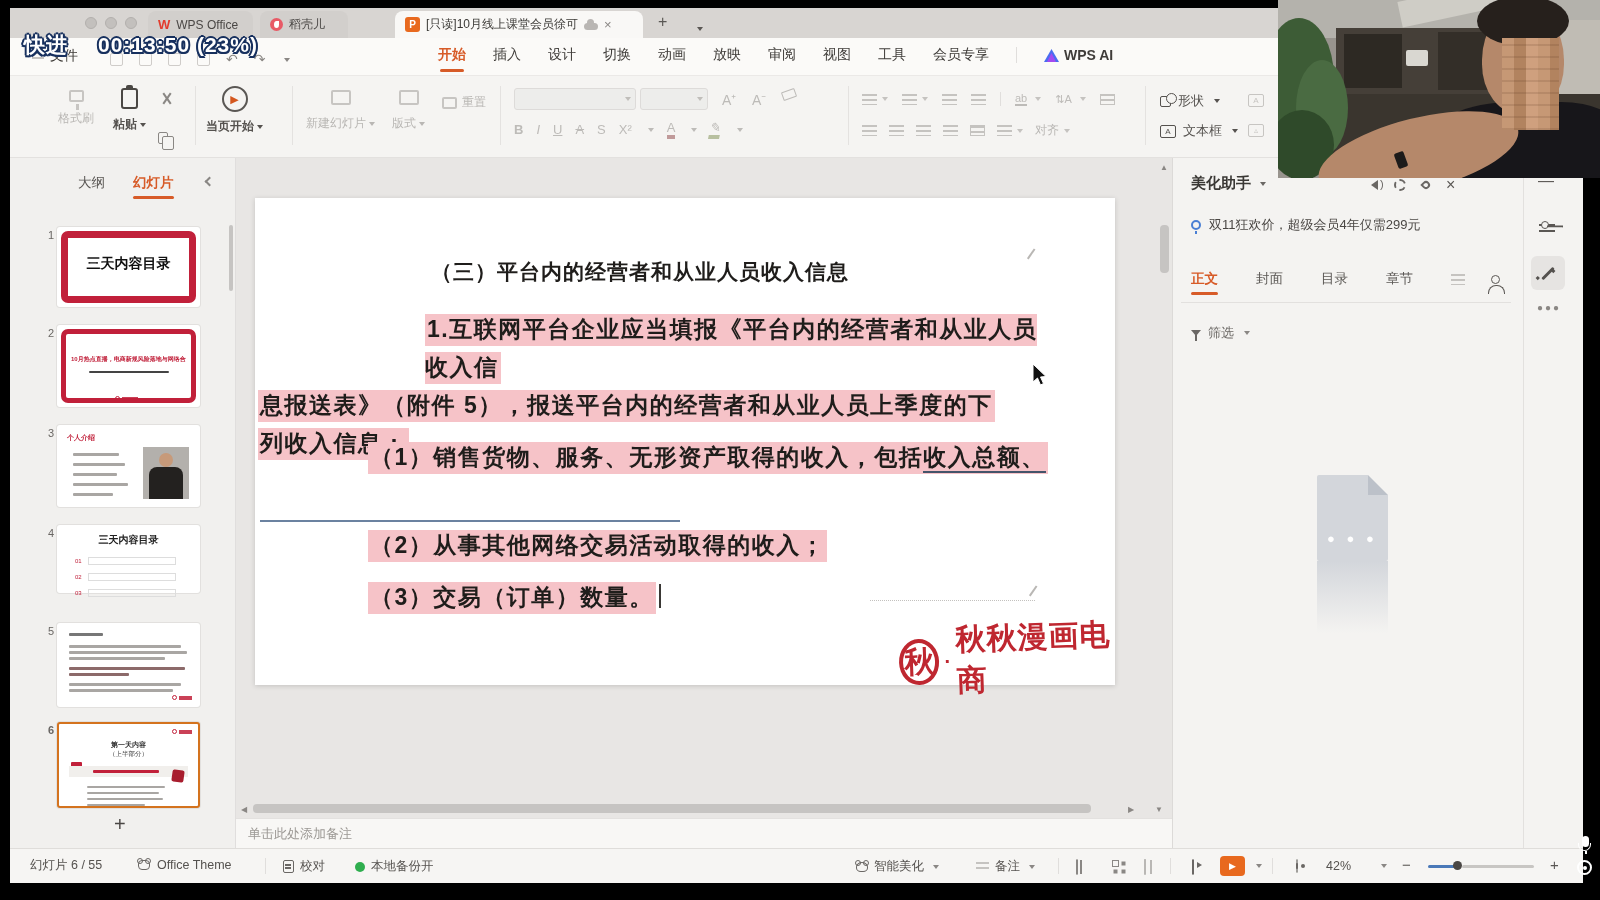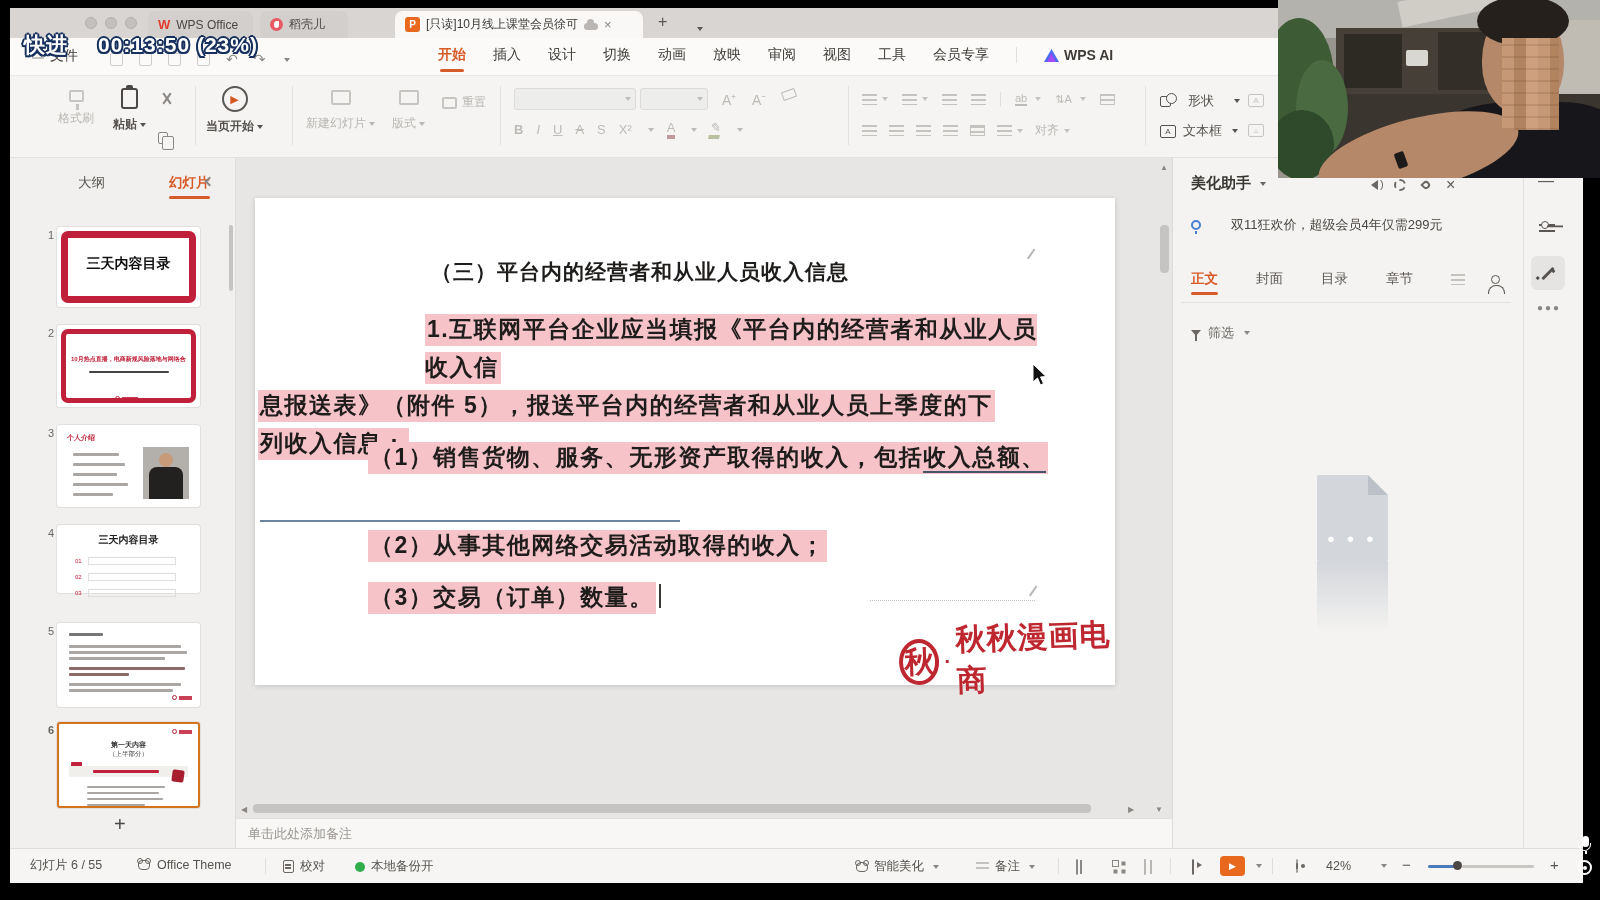--- a/index.html
+++ b/index.html
@@ -53,21 +53,21 @@
   .glyph{color:#bdbbb8;font-size:14px;}
   .ln{width:15px;height:11px;background:repeating-linear-gradient(to bottom,#c5c3c0 0 2px,rgba(0,0,0,0) 2px 5px);}
   .ico-shape{width:11px;height:11px;border:1.5px solid #55524f;border-radius:2px;position:relative;}
   .ico-shape::after{content:"";position:absolute;left:5px;top:-4px;width:9px;height:9px;border:1.5px solid #55524f;border-radius:50%;background:#f5f4f2;}
   .ico-tbox{width:16px;height:13px;border:1.5px solid #55524f;border-radius:2px;font-size:8px;color:#55524f;display:flex;align-items:center;justify-content:center;}
   .ico-tbox.dis{border-color:#c7c5c2;color:#c7c5c2;}
 
   
   .sidebar{left:10px;top:158px;width:226px;height:690px;background:#f1f0ee;border-right:1px solid #e0dedd;}
   .sbtab{font-size:13.5px;color:#5a5754;}
-  .sbtab.active{color:#d75b28;font-weight:bold;position:relative;margin-left:36px;}
+  .sbtab.active{color:#d75b28;font-weight:bold;position:relative;}
   .sbtab.active::after{content:"";position:absolute;left:0;right:0;bottom:-7px;height:3px;background:#d75b28;border-radius:2px;}
   .chev-l{width:7px;height:7px;border-left:2px solid #8a8784;border-bottom:2px solid #8a8784;transform:rotate(45deg);}
   .thumb{left:47px;width:143px;background:#fff;border-radius:3px;box-shadow:0 0 0 1px #e2e0de;}
   .thumb-num{left:30px;width:14px;text-align:right;font-size:11px;color:#6a6764;}
   .redframe{position:absolute;border:6px solid #c1203a;border-radius:7px;}
   .minilogo{position:absolute;display:flex;align-items:center;gap:2px;}
   .minilogo .d{width:5px;height:5px;border:1px solid #c1203a;border-radius:50%;}
   .minilogo .b{width:16px;height:4px;background:#c1203a;opacity:.85;}
   .gbar{position:absolute;background:#a9a6a3;height:2.5px;border-radius:1px;}
   .sel6{border:2px solid #d4731e !important;}
@@ -323,21 +323,21 @@
       <span class="ln"></span>
       <span class="ln"></span>
       <span class="ln" style="border:1.5px solid #c5c3c0;padding:1px;"></span>
       <span class="ln"></span>
         <span class="car" style="color:#c5c3c0;margin-left:-7px;"></span>
       <span class="rlabel dis">对齐</span>
         <span class="car" style="color:#c5c3c0;margin-left:-7px;"></span>
     </div>
     <div class="rdiv" style="left:1135px;"></div>
 
-    <div class="abs flex" style="left:1150px;top:16px;gap:17px;">
+    <div class="abs flex" style="left:1150px;top:16px;gap:7px;">
       <span class="ico-shape"></span>
       <span class="rlabel" style="font-size:13px;">形状</span>
         <span class="car" style="color:#55524f;"></span>
     </div>
     <div class="abs flex" style="left:1150px;top:46px;gap:7px;">
       <span class="ico-tbox">A</span>
       <span class="rlabel" style="font-size:13px;">文本框</span>
         <span class="car" style="color:#55524f;"></span>
     </div>
     <span class="abs ico-tbox dis" style="left:1238px;top:18px;">A</span>
@@ -498,21 +498,21 @@
     </div>
     <div class="abs flex" style="left:198px;top:18px;gap:16px;">
       <span class="sound"></span>
       <span class="gear"></span>
       <span class="pin"></span>
       <span style="color:#5a5754;font-size:16px;">×</span>
     </div>
 
     <div class="abs flex" style="left:18px;top:58px;gap:8px;">
       <span class="bulb"></span>
-      <span style="font-size:13px;color:#4a4744;margin-left:22px;">双11狂欢价，超级会员4年仅需299元</span>
+      <span style="font-size:13px;color:#4a4744;">双11狂欢价，超级会员4年仅需299元</span>
     </div>
 
     <div class="abs flex" style="left:18px;top:112px;gap:38px;">
       <span class="ptab active">正文</span>
       <span class="ptab">封面</span>
       <span class="ptab">目录</span>
       <span class="ptab">章节</span>
       <span class="ln" style="width:14px;"></span>
       <span class="person-ico" style="margin-left:-12px;"></span>
     </div>

